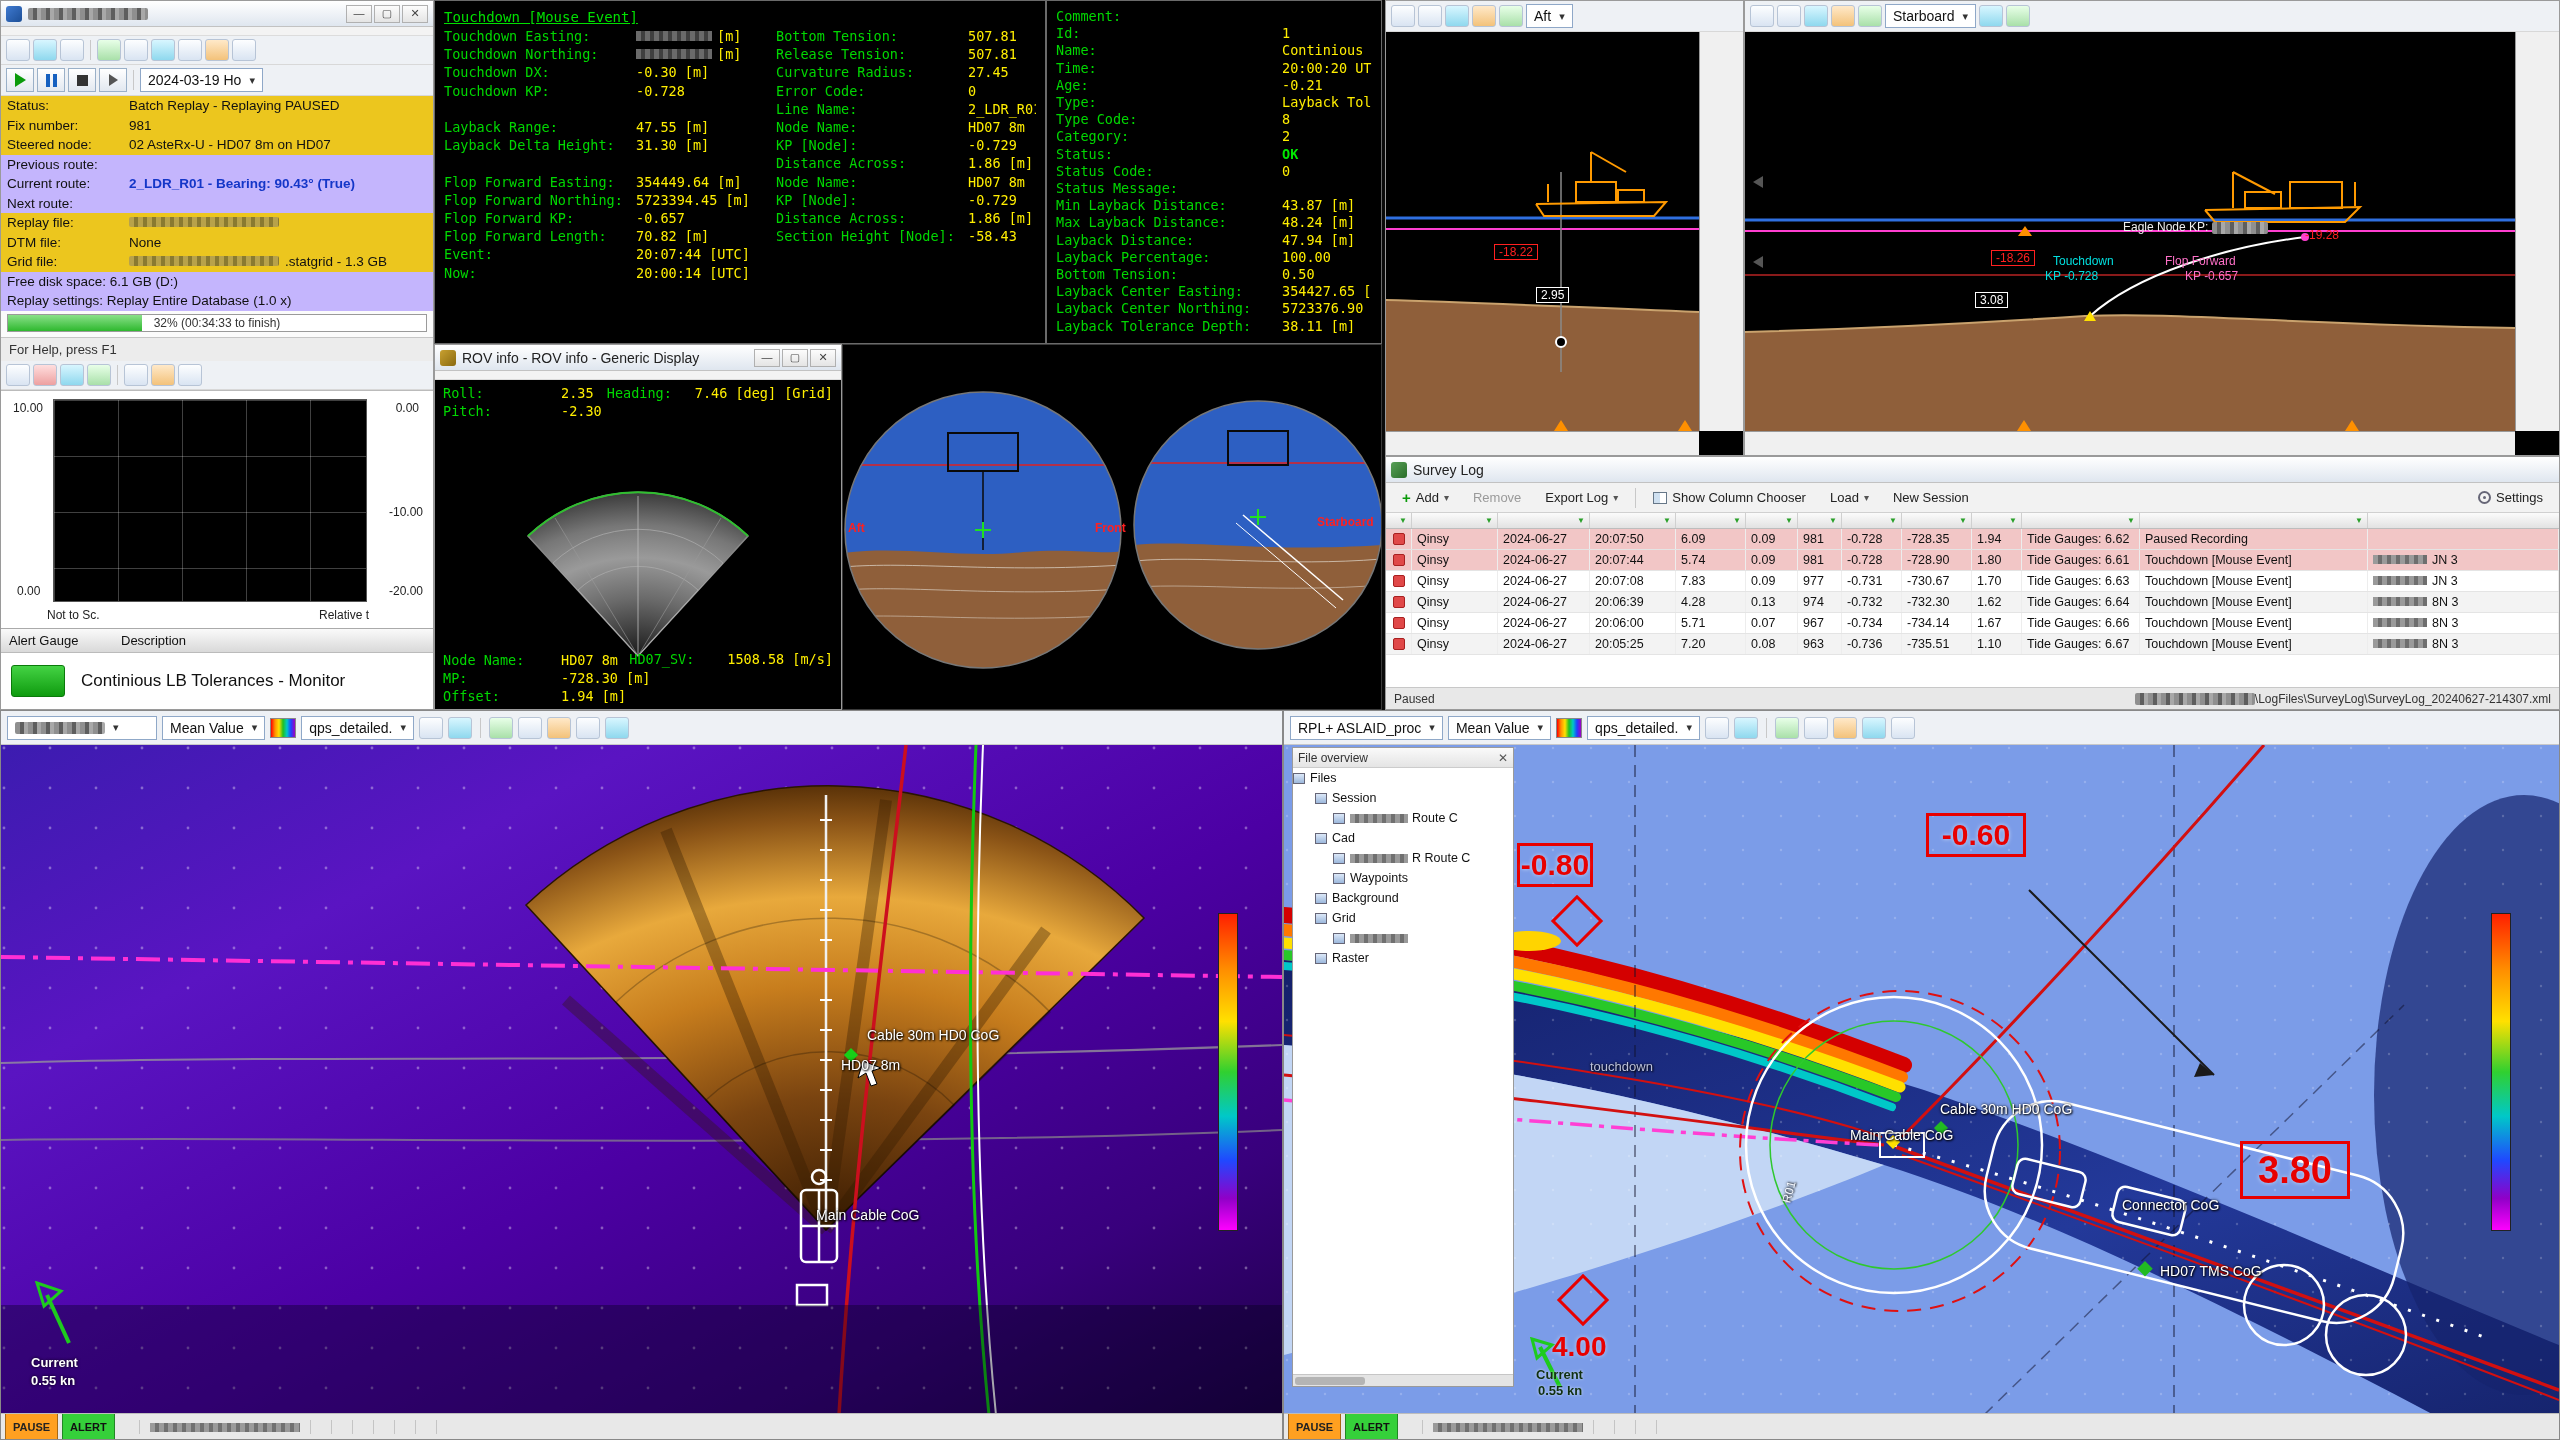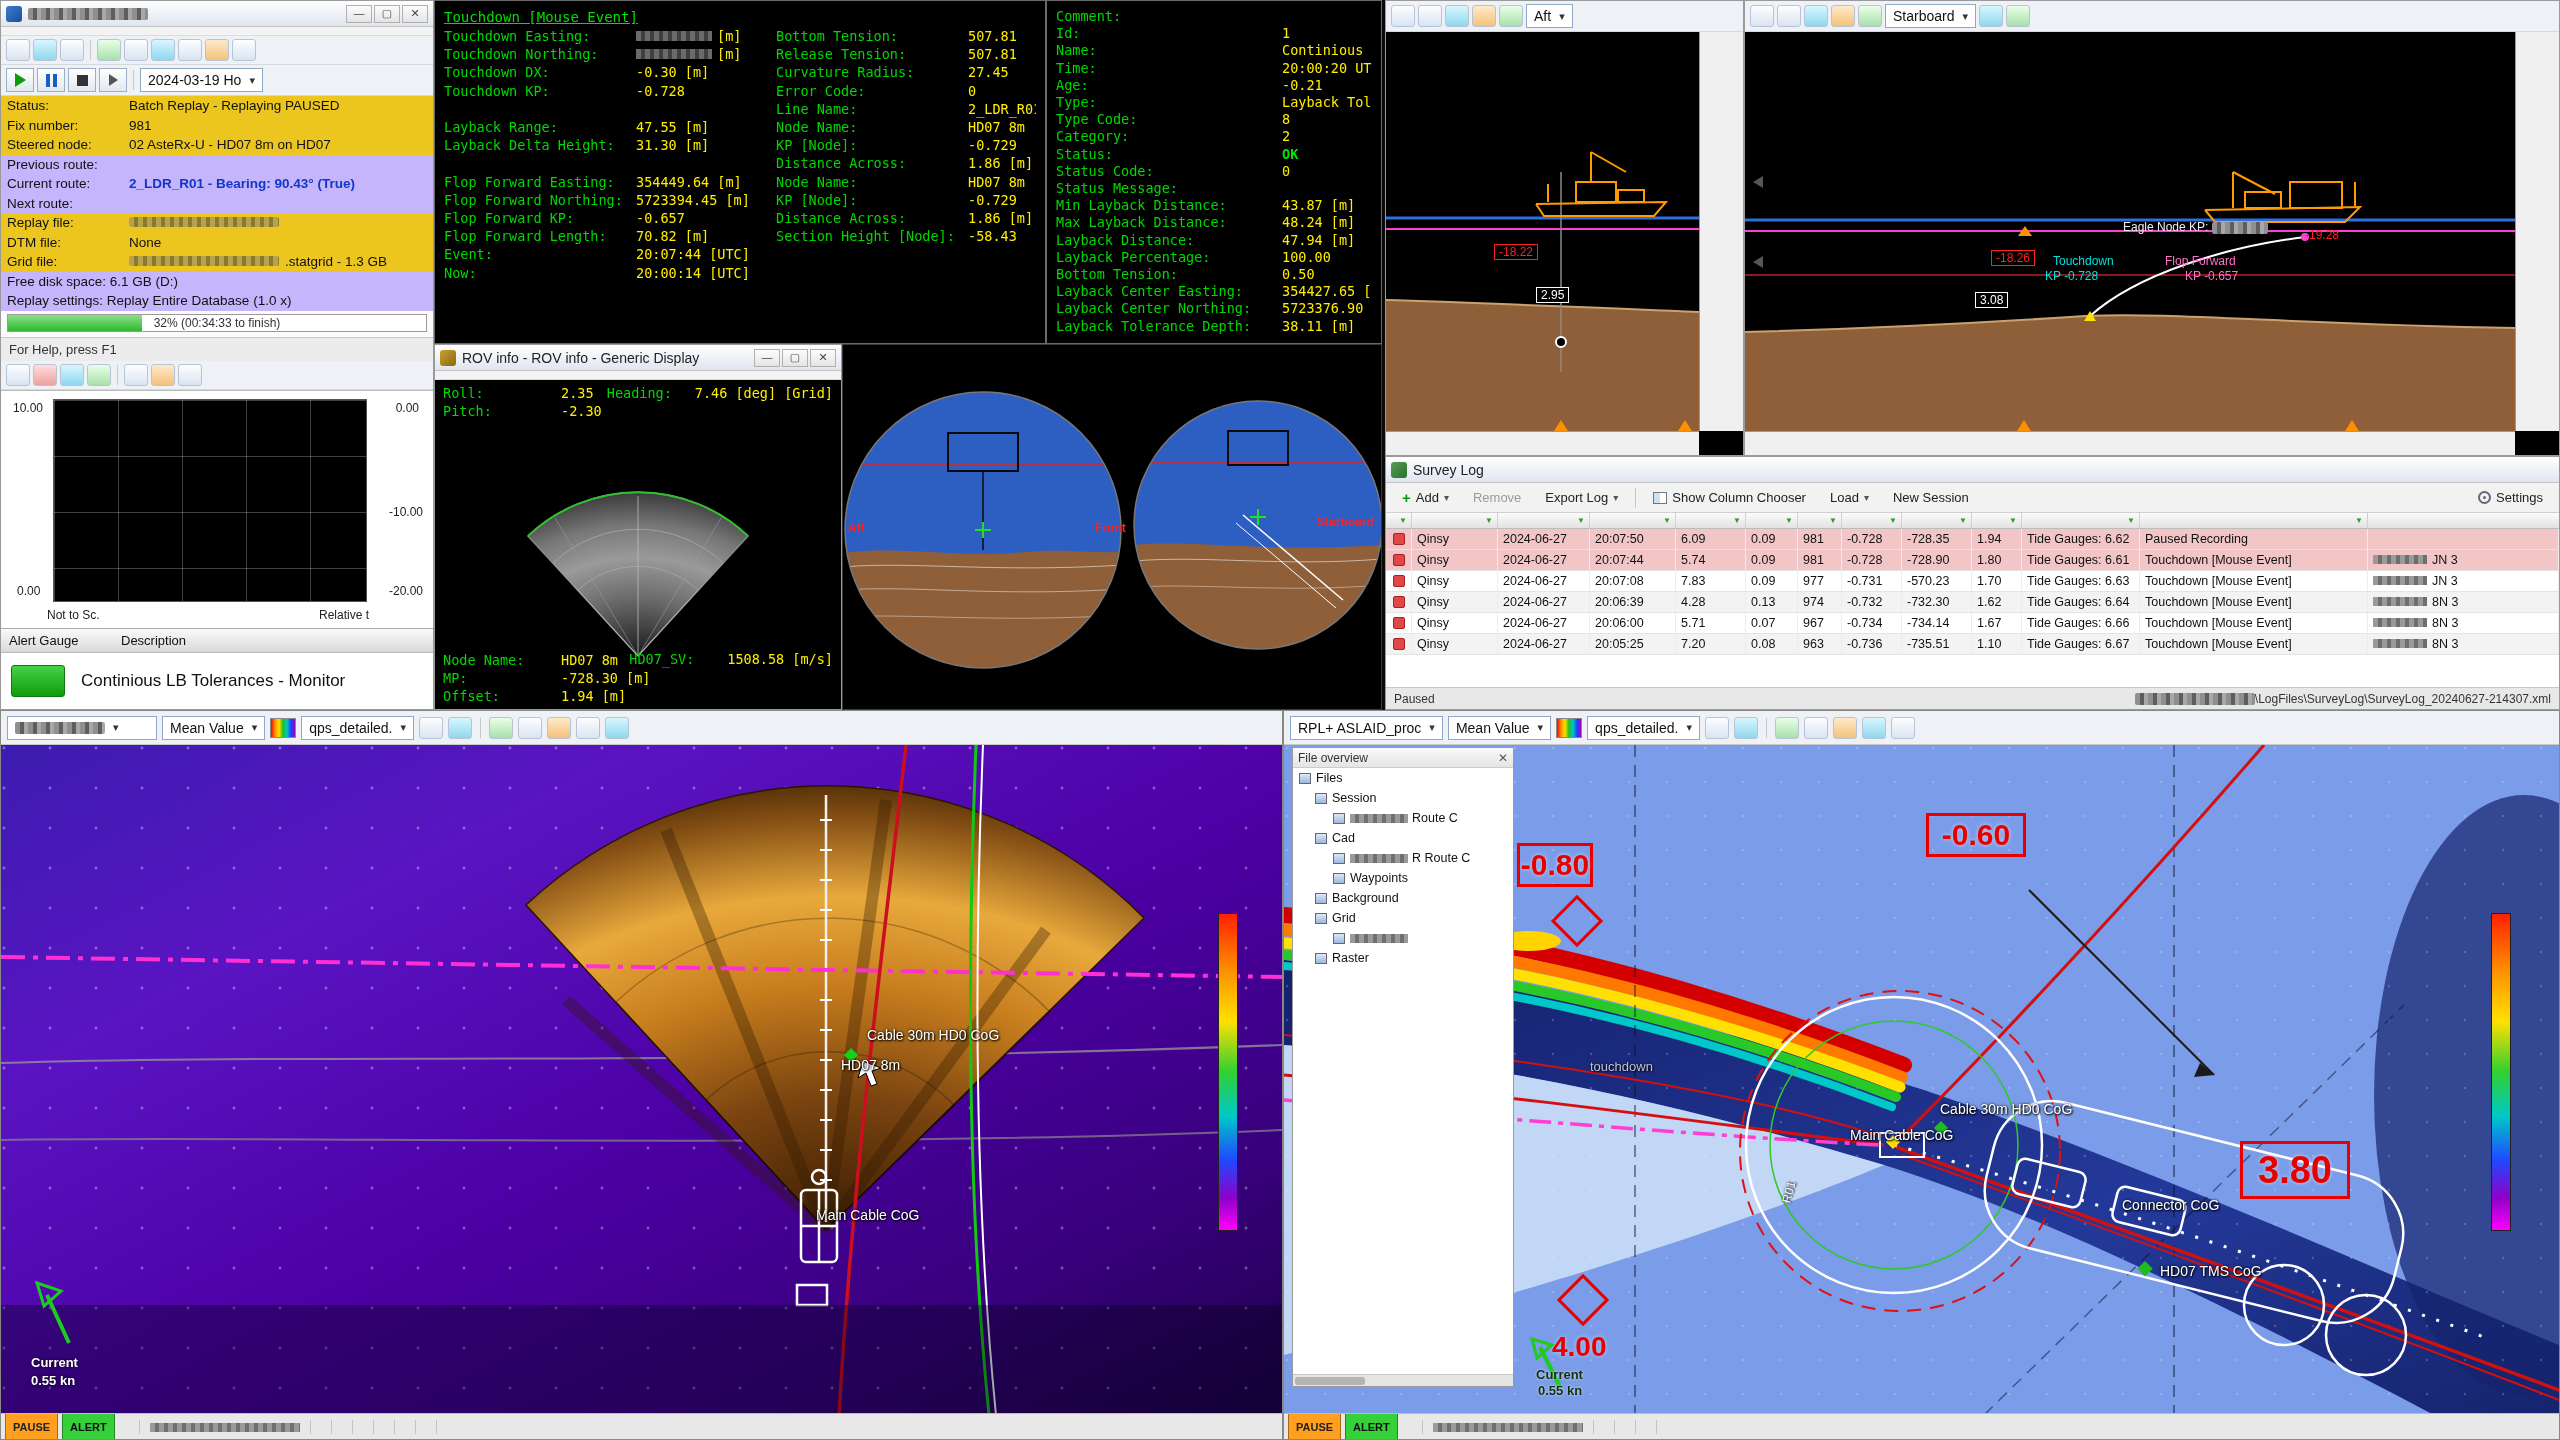--- a/index.html
+++ b/index.html
@@ -127,21 +127,21 @@
 .cbt{position:absolute;right:26px;font-size:11px;color:#fff;background:#111;padding:0 3px;white-space:nowrap}
 .cbt:nth-child(1){top:-2px}.cbt:nth-child(2){top:44%}.cbt:nth-child(3){top:62%}.cbt:nth-child(4){top:80%}
 .rbox{position:absolute;border:3px solid #e80000;color:#e80000;font-weight:bold;display:flex;align-items:center;justify-content:center;text-shadow:0 0 4px rgba(255,255,255,.6)}
 .currlbl{position:absolute;font-size:13px;font-weight:bold;text-shadow:0 0 3px #000;color:#fff}
 .currlbl.dark{color:#103010;text-shadow:0 0 3px rgba(255,255,255,.7)}
 
 .tree{position:absolute;left:8px;top:2px;width:222px;height:640px;background:#fff;border:1px solid #9a9a9a;display:flex;flex-direction:column;font-size:12.5px}
 .tree-title{flex:0 0 20px;display:flex;align-items:center;padding:0 5px;background:linear-gradient(#fafafa,#e4e4e4);border-bottom:1px solid #ccc;font-size:12px;color:#333}
 .tree-x{margin-left:auto;color:#555}
 .ti{display:flex;align-items:center;gap:5px;line-height:20px;white-space:nowrap;overflow:hidden}
-.ti.d0{padding-left:6px}.ti.d1{padding-left:22px}.ti.d2{padding-left:40px}
+.ti.d0{padding-left:0}.ti.d1{padding-left:22px}.ti.d2{padding-left:40px}
 .nico{width:12px;height:11px;border:1px solid #667;background:linear-gradient(#dce8f8,#9cb8dc);flex:0 0 12px}
 .ti.rd .tlabel:before{content:"";display:inline-block;width:58px;height:9px;margin-right:4px;background:repeating-linear-gradient(90deg,#9a9a9a 0 5px,#707070 5px 9px);vertical-align:middle}
 .tree-fill{flex:1}
 .tree-hscroll{flex:0 0 12px;background:#e4e4e4;border-top:1px solid #c6c6c6;position:relative}
 .tree-hscroll i{position:absolute;left:2px;top:2px;width:70px;height:8px;background:#b4b4b4;border-radius:3px}
 </style>
 </head>
 <body>
 
 <div id="root">
@@ -667,21 +667,21 @@
         <div class="c rcell">
             <span class="rdot"></span>
           </div>
         <div class="c">Qinsy</div>
         <div class="c">2024-06-27</div>
         <div class="c">20:07:08</div>
         <div class="c">7.83</div>
         <div class="c">0.09</div>
         <div class="c">977</div>
         <div class="c">-0.731</div>
-        <div class="c">-570.23</div>
+        <div class="c">-730.67</div>
         <div class="c">1.70</div>
         <div class="c">Tide Gauges: 6.63</div>
         <div class="c">Touchdown [Mouse Event]</div>
         <div class="c cm">JN 3</div>
       </div>
         <div class="sl-row cmred">
         <div class="c rcell">
             <span class="rdot"></span>
           </div>
         <div class="c">Qinsy</div>

